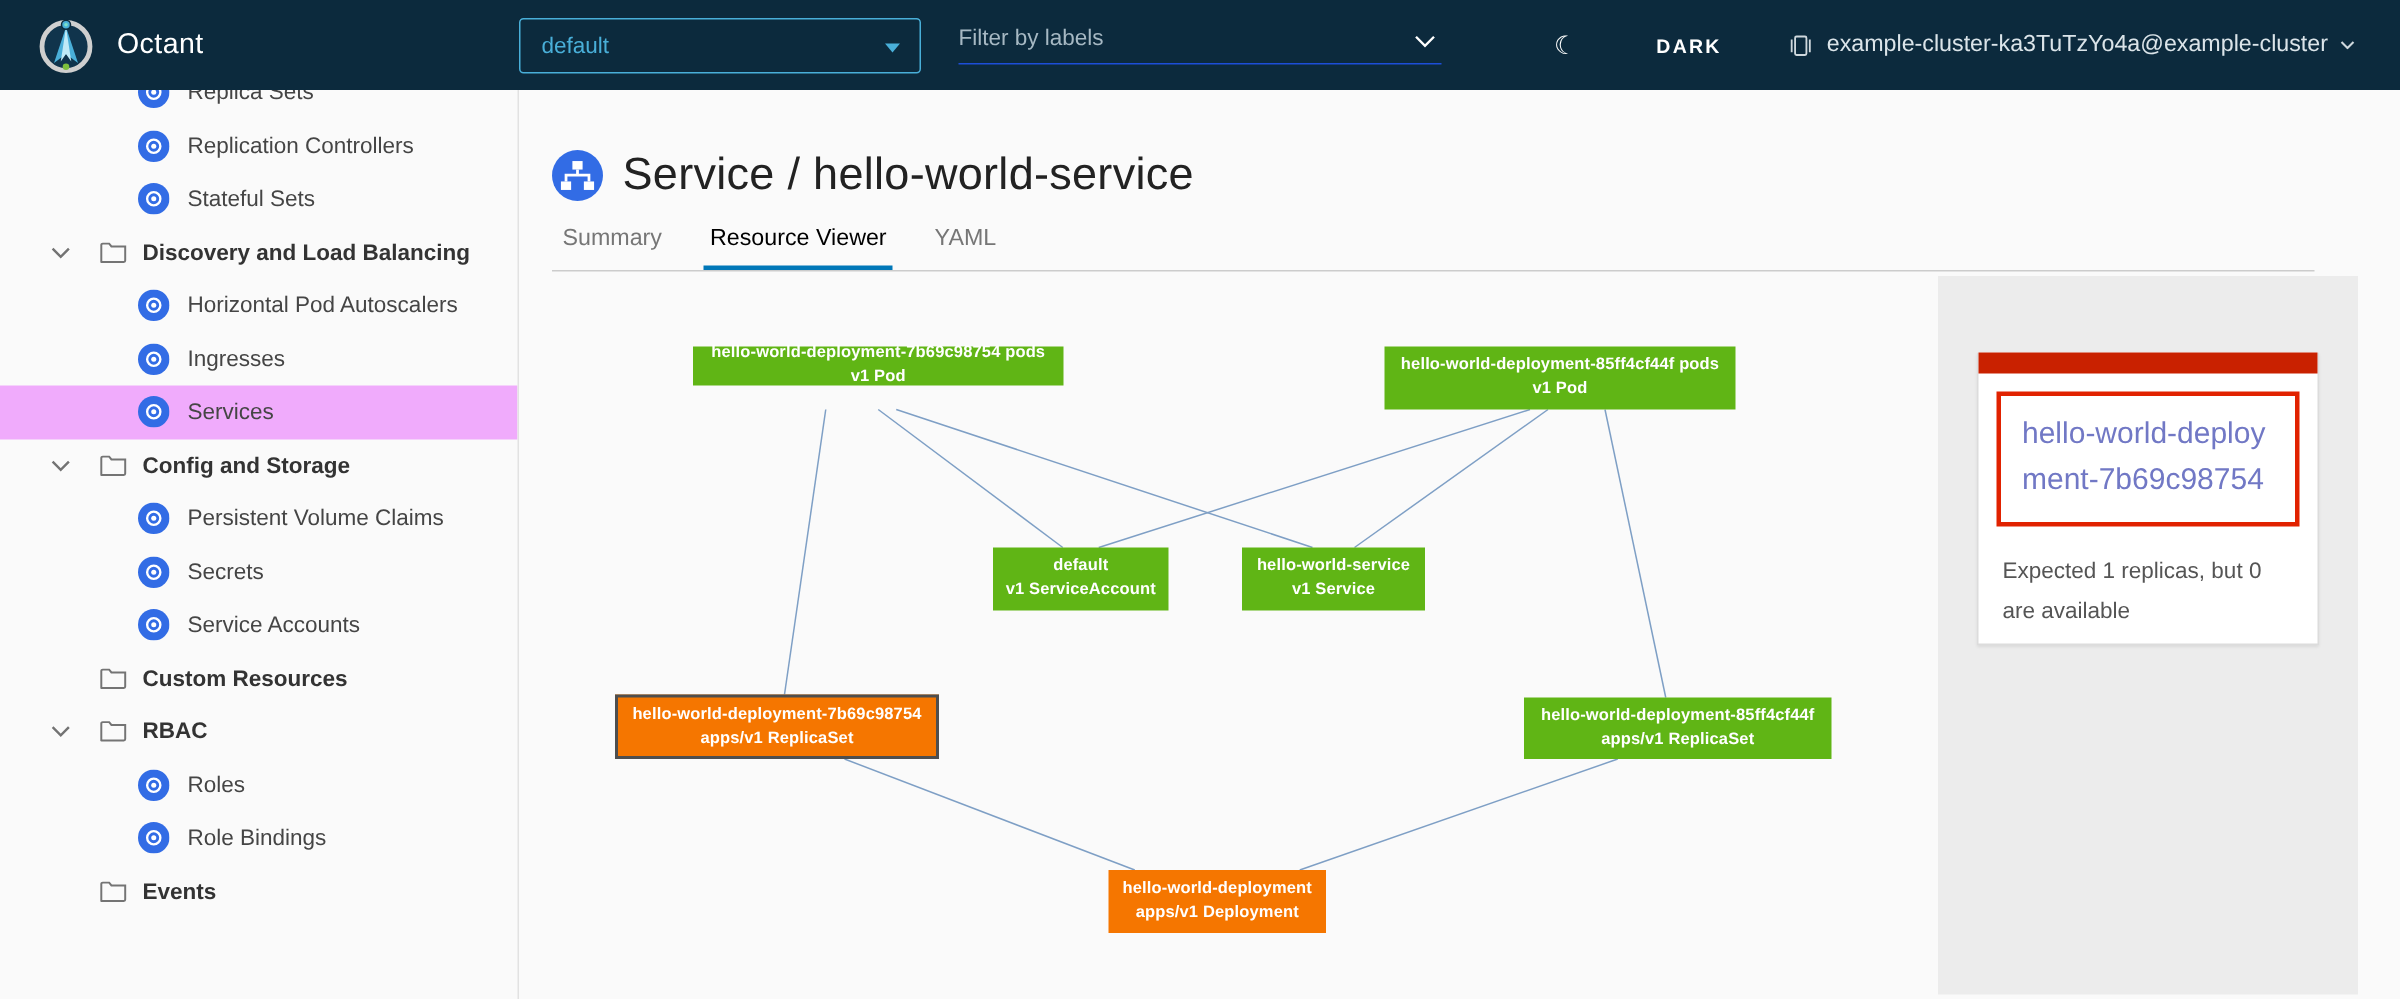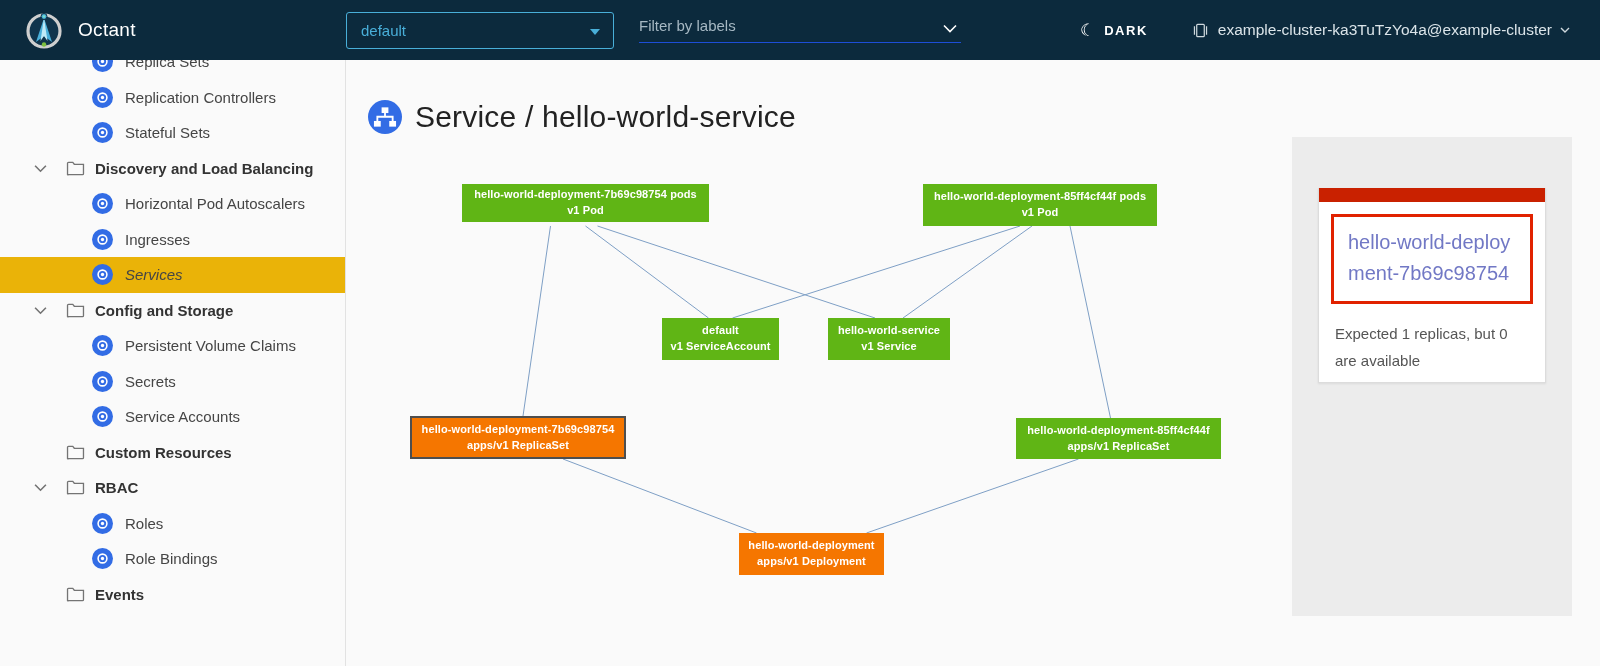--- a/index.html
+++ b/index.html
@@ -20,34 +20,34 @@
     border-top:6px solid #49afd9; }
   .filter-wrap { margin-left:25px; width:322px; position:relative;
     border-bottom:1px solid #1d4ed8; padding-bottom:7px; }
   .filter-input { width:100%; background:transparent; border:none; outline:none;
     color:#cfdbe2; font-size:15px; font-family:"Liberation Sans",sans-serif; }
   .filter-input::placeholder { color:#a6b8c3; opacity:1; }
   .filter-chevron { position:absolute; right:4px; top:2px; }
   .dark-toggle { margin-left:auto; display:flex; align-items:center; color:#ffffff;
     cursor:pointer; }
   .moon-glyph { font-size:17px; margin-right:9px; line-height:1; }
-  .dark-label { font-size:13px; font-weight:bold; letter-spacing:1.5px; }
+  .dark-label { font-size:13px; font-weight:bold; letter-spacing:1.5px;margin-left:44px; }
   .context-switcher { margin-left:44px; display:flex; align-items:center;
     color:#dbe4e9; font-size:15.5px; cursor:pointer; }
   .ctx-icon { margin-right:9px; display:flex; }
   .ctx-chevron { margin-left:8px; display:flex; }
 
   
   .page-body { display:flex; height:606px; }
   .sidebar { flex:0 0 346px; background:#fafafa; border-right:1px solid #e2e2e2;
     overflow:hidden; padding-top:0; }
   .nav-list { margin-top:-16px; }
   .nav-row { height:35.5px; display:flex; align-items:center; font-size:15px;
     color:#454545; cursor:pointer; }
-  .nav-row.selected { background:#eab308;font-style:italic; }
+  .nav-row.selected { background:#f0abfc; }
   .nav-row.resource { padding-left:92px; }
   .nav-row.group { padding-left:34px; font-weight:bold; color:#333; }
   .nav-row.folder { padding-left:66px; font-weight:bold; color:#333; }
   .chev { width:14px; display:flex; margin-right:18px; }
   .folder-ic { width:19px; display:flex; margin-right:10px; }
   .res-ic { width:21px; height:21px; display:flex; margin-right:12px; }
   .nav-label { white-space:nowrap; }
 
   .main { flex:1 1 auto; position:relative; background:#fafafa; }
   .title-row { margin:40px 0 0 22px; display:flex; align-items:center; }
@@ -312,34 +312,39 @@
           <circle cx="12" cy="12" r="12" fill="#326ce5"></circle>
           <rect x="9.6" y="5.2" width="4.8" height="4" fill="#ffffff"></rect>
           <rect x="4.2" y="14.8" width="4.8" height="4" fill="#ffffff"></rect>
           <rect x="15" y="14.8" width="4.8" height="4" fill="#ffffff"></rect>
           <path d="M12 9.2v2.6 M12 11.8H6.6v3 M12 11.8h5.4v3" stroke="#ffffff" stroke-width="1.3" fill="none"></path>
         </svg>
       </span>
       <span class="page-title">Service / hello-world-service</span>
     </div>
 
+    <div class="tabs">
+        <div class="tab">Summary</div>
+        <div class="tab active">Resource Viewer</div>
+        <div class="tab">YAML</div>
+      </div>
 
     <div class="main-body">
       <svg class="edges-svg" width="930" height="482" viewBox="0 0 930 482">
           <line x1="204.5" y1="92" x2="177" y2="282" stroke="#7e9fc5" stroke-width="1"></line>
           <line x1="239.5" y1="92" x2="362.5" y2="184" stroke="#7e9fc5" stroke-width="1"></line>
           <line x1="251.5" y1="92" x2="529" y2="184" stroke="#7e9fc5" stroke-width="1"></line>
           <line x1="674" y1="92" x2="386.5" y2="184" stroke="#7e9fc5" stroke-width="1"></line>
           <line x1="686" y1="92" x2="557" y2="184" stroke="#7e9fc5" stroke-width="1"></line>
           <line x1="724" y1="92" x2="764.5" y2="284" stroke="#7e9fc5" stroke-width="1"></line>
           <line x1="217" y1="325" x2="410.5" y2="399" stroke="#7e9fc5" stroke-width="1"></line>
           <line x1="732.5" y1="325" x2="520.5" y2="399" stroke="#7e9fc5" stroke-width="1"></line>
         </svg>
       <div>
-          <div class="g-node ok" style="left: 116px; top: 50px; width: 247px; height: 38px;">
+          <div class="g-node ok" style="left: 116px; top: 50px; width: 247px; height: 26px;">
             <span>hello-world-deployment-7b69c98754 pods</span>
             <span>v1 Pod</span>
           </div>
           <div class="g-node ok" style="left: 577px; top: 50px; width: 234px; height: 42px;">
             <span>hello-world-deployment-85ff4cf44f pods</span>
             <span>v1 Pod</span>
           </div>
           <div class="g-node ok" style="left: 316px; top: 184px; width: 117px; height: 42px;">
             <span>default</span>
             <span>v1 ServiceAccount</span>

